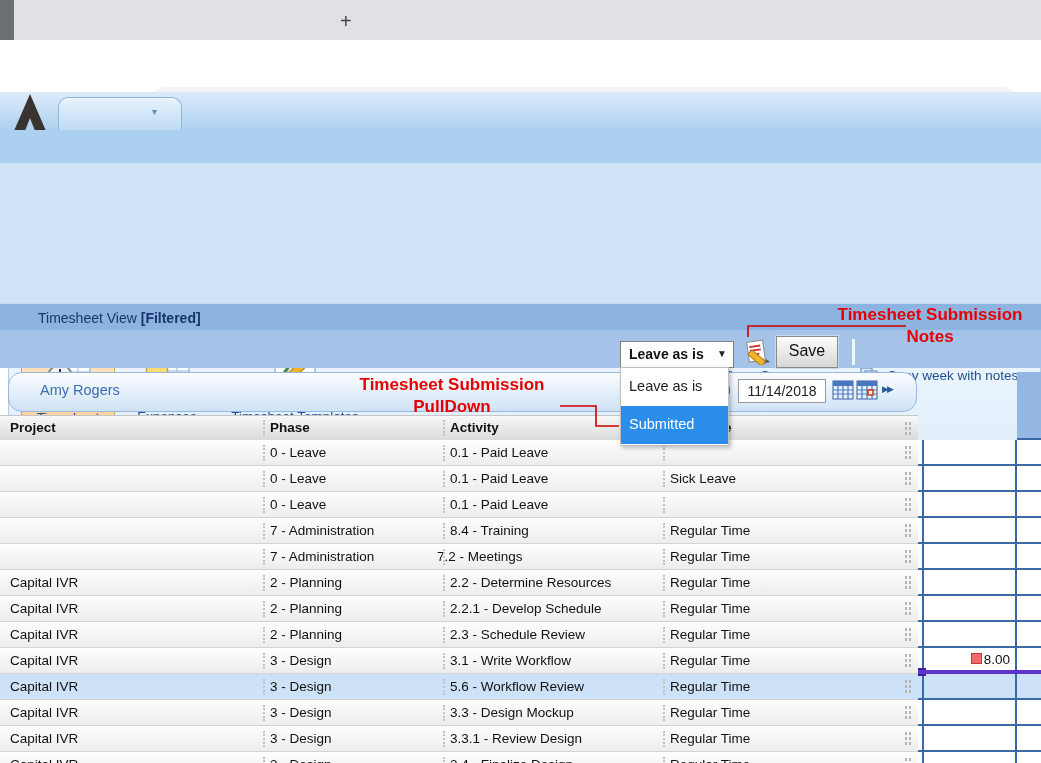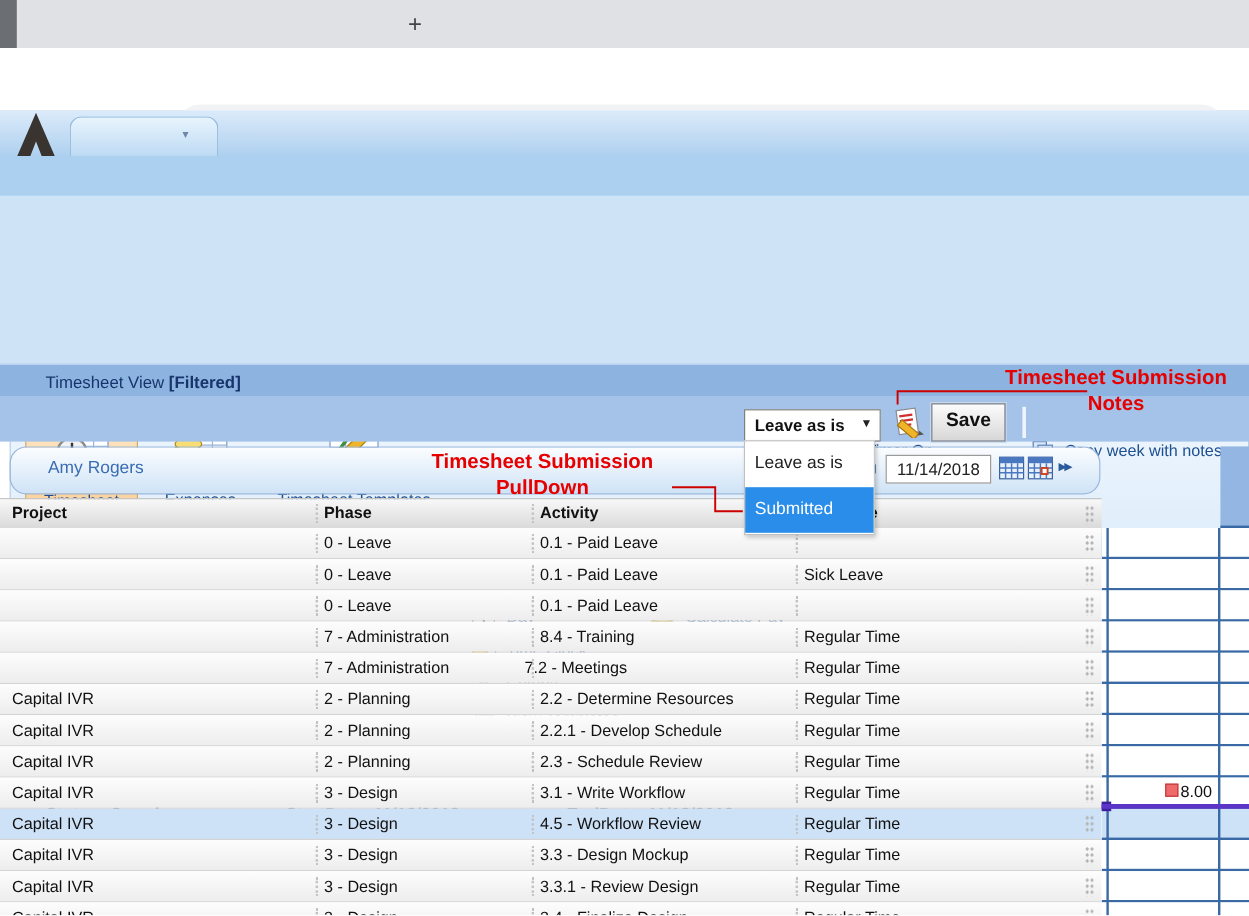--- a/index.html
+++ b/index.html
@@ -99,21 +99,21 @@
   #dd-list{left:620px;top:367px;width:107px;height:77px;background:#fff;border:1px solid #c0c0c0;
            box-shadow:2px 2px 4px rgba(0,0,0,.25);z-index:30;}
   .dd-item{position:absolute;left:0;width:107px;height:38px;font-size:14.5px;cursor:pointer;}
   .dd-item span{position:absolute;left:8px;top:10px;}
   #dd-i0{top:0;color:#222;background:#fff;}
   #dd-i1{top:38px;color:#fff;background:#2b8dea;}
 
   
   #notes-btn{left:744px;top:337px;cursor:pointer;}
   #save-btn{left:776px;top:336px;width:60px;height:30px;background:linear-gradient(#fcfcfc,#d7d7d7);
-     border:1px solid #8a8a8a;box-shadow:0 0 0 1px #c9d8ea;font-size:16px;font-weight:bold;color:#111;
+     border:1px solid #8a8a8a;box-shadow:0 0 0 1px #c9d8ea;font-size:16px;font-weight:normal;color:#111;
      text-align:center;line-height:28px;cursor:pointer;}
   #vbar-sep{left:852px;top:339px;width:3px;height:26px;background:#eef4fb;}
 
   
   .ann{z-index:40;width:220px;text-align:center;font-size:17px;font-weight:bold;color:#e60000;line-height:22px;}
   #ann-svg{left:0;top:0;z-index:39;pointer-events:none;}
 </style>
 </head>
 <body>
 
@@ -407,21 +407,21 @@
         <span class="tcell" style="left: 450px; width: 210px;">3.1 - Write Workflow</span>
         <span class="tcell" style="left: 670px; width: 228px;">Regular Time</span>
         <span class="vsep" style="left: 263px; top: 5px;"></span>
         <span class="vsep" style="left: 443px; top: 5px;"></span>
         <span class="vsep" style="left: 663px; top: 5px;"></span>
         <span class="handle" style="left: 904px;"></span>
       </div>
       <div class="trow hl">
         <span class="tcell" style="left: 10px; width: 246px;">Capital IVR</span>
         <span class="tcell" style="left: 270px; width: 168px;">3 - Design</span>
-        <span class="tcell" style="left: 450px; width: 210px;">4.5 - Workflow Review</span>
+        <span class="tcell" style="left: 450px; width: 210px;">5.6 - Workflow Review</span>
         <span class="tcell" style="left: 670px; width: 228px;">Regular Time</span>
         <span class="vsep" style="left: 263px; top: 5px;"></span>
         <span class="vsep" style="left: 443px; top: 5px;"></span>
         <span class="vsep" style="left: 663px; top: 5px;"></span>
         <span class="handle" style="left: 904px;"></span>
       </div>
       <div class="trow">
         <span class="tcell" style="left: 10px; width: 246px;">Capital IVR</span>
         <span class="tcell" style="left: 270px; width: 168px;">3 - Design</span>
         <span class="tcell" style="left: 450px; width: 210px;">3.3 - Design Mockup</span>

